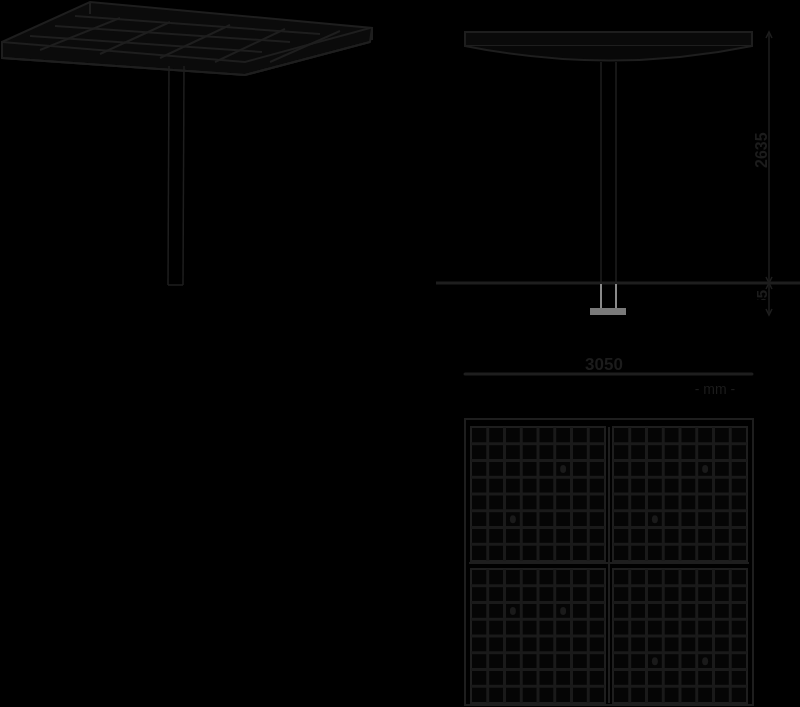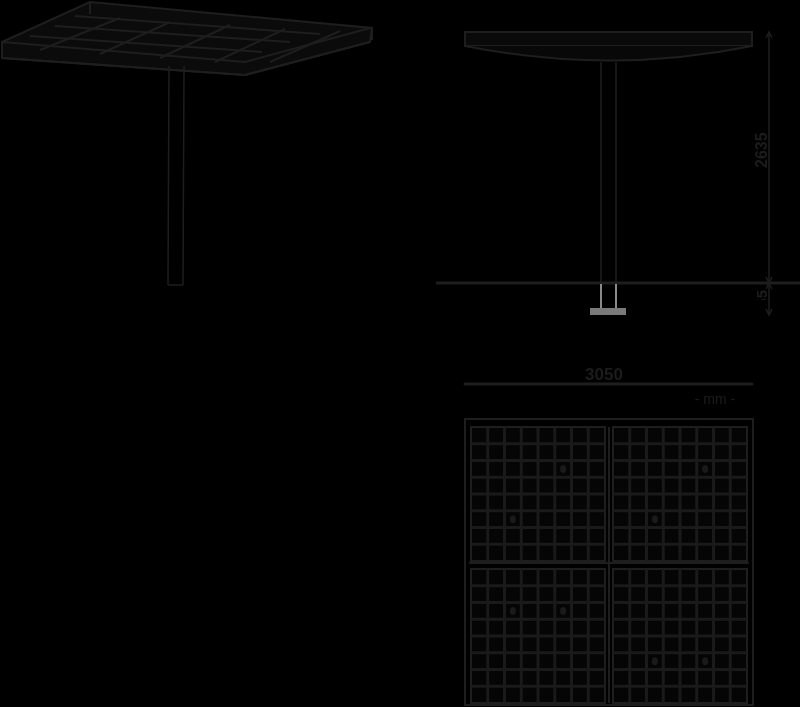--- a/index.html
+++ b/index.html
@@ -66,21 +66,21 @@
       <polyline points="336,289 339,283 342,289" fill="none"></polyline>
       <polyline points="336,309 339,315 342,309" fill="none"></polyline>
     </g>
   </svg>
   <svg width="30" height="300" style="position:absolute;left:315px;top:0;">
     <text class="dim-text" transform="translate(22,168) rotate(-90)" font-size="16" font-weight="bold">2635</text>
     <text class="dim-text" transform="translate(22,315) rotate(-90)" font-size="15" font-weight="bold">255</text>
   </svg>
 </div>
 
-<div class="view" style="left:460px;top:360px;width:300px;height:50px;">
+<div class="view" style="left:460px;top:350px;width:300px;height:50px;">
   <svg width="300" height="50" viewBox="0 0 300 50">
     <line x1="5" y1="24" x2="292" y2="24" stroke="#1e1e1e" stroke-width="3" stroke-linecap="round"></line>
     <text class="dim-text" x="144" y="20" font-size="17" text-anchor="middle" font-weight="bold">3050</text>
     <text class="dim-text" x="255" y="44" font-size="14" text-anchor="middle">- mm -</text>
   </svg>
 </div>
 
 <div class="view" style="left:463px;top:417px;width:292px;height:290px;">
   <svg id="plan-svg" width="292" height="290" viewBox="0 0 292 290">
     <rect x="2" y="2" width="288" height="286" fill="none" stroke="#1e1e1e" stroke-width="2"></rect>

